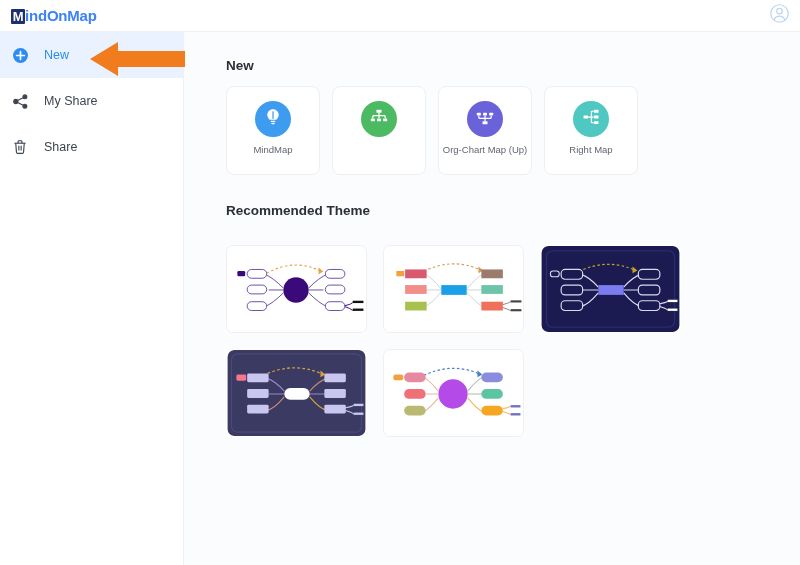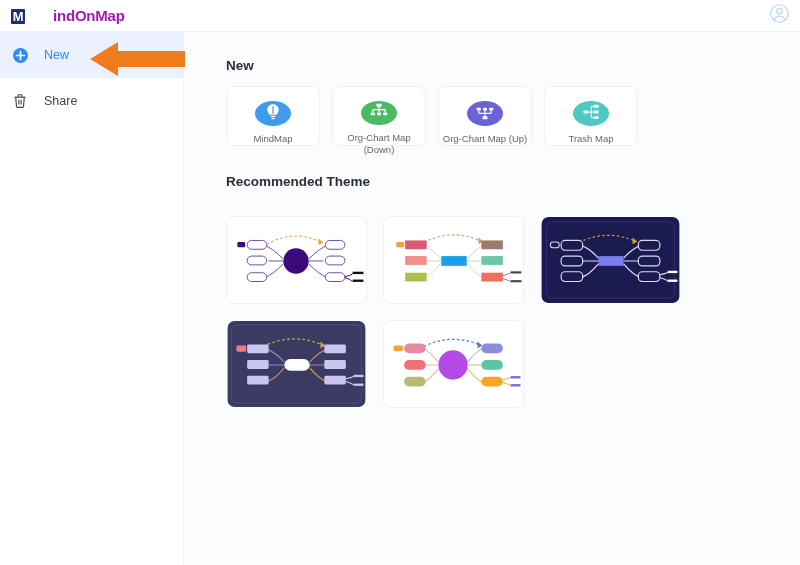--- a/index.html
+++ b/index.html
@@ -19,21 +19,21 @@
     display: flex; align-items: center; justify-content: space-between;
     padding: 0 10px 0 11px;
   }
   .logo { display: flex; align-items: baseline; font-size: 15px; font-weight: bold; letter-spacing: -.2px; }
   .logo-badge {
     display: inline-flex; align-items: center; justify-content: center;
     width: 14px; height: 15px; background: #1d2f6f; color: #fff;
     font-size: 13px; font-weight: bold; border-radius: 1px; margin-right: 0px;
     line-height: 1;
   }
-  .logo-rest { color: #a21caf; font-size: 15px; font-weight: bold; margin-left: 28px; }
+  .logo-rest { color: #3b82f6; font-size: 15px; font-weight: bold; }
   .avatar-btn { width: 22px; height: 22px; display: flex; align-items: center; justify-content: center; }
 
   
   .body { flex: 1; display: flex; min-height: 0; }
 
   
   .sidebar {
     width: 184px; min-width: 184px;
     background: #ffffff;
     border-right: 1px solid #eef0f4;
@@ -56,21 +56,21 @@
     overflow: hidden;
   }
   .section-title {
     font-size: 13.5px; font-weight: bold; color: #2b2f38;
     margin-bottom: 13px;
   }
   .section-title.theme-title { margin-top: 28px; margin-bottom: 27px; }
 
   .card-grid { display: flex; flex-wrap: wrap; gap: 12px; max-width: 560px; }
   .tcard {
-    width: 94px; height: 60px;
+    width: 94px; height: 89px;
     background: #ffffff;
     border: 1px solid #edeff3;
     border-radius: 8px;
     display: flex; flex-direction: column; align-items: center;
     padding-top: 14px;
   }
   .tcard-icon {
     width: 36px; height: 36px; border-radius: 50%;
     display: flex; align-items: center; justify-content: center;
     margin-bottom: 7px;
@@ -129,20 +129,31 @@
         <span class="nav-ico">
           <svg width="17" height="17" viewBox="0 0 24 24">
             <circle cx="12" cy="12" r="10.5" fill="#2d8cf0"></circle>
             <path d="M12 6.6v10.8M6.6 12h10.8" stroke="#ffffff" stroke-width="2.4" stroke-linecap="round"></path>
           </svg>
         </span>
         <span class="nav-label">New</span>
       </div>
 
 
+      <div class="nav-item">
+        <span class="nav-ico">
+          <svg width="17" height="17" viewBox="0 0 24 24" fill="none" stroke="#3e4551" stroke-width="1.7">
+            <circle cx="18.2" cy="5.4" r="2.7" fill="#3e4551"></circle>
+            <circle cx="5.4" cy="12" r="2.9" fill="#3e4551"></circle>
+            <circle cx="18.2" cy="18.6" r="2.7" fill="#3e4551"></circle>
+            <path d="M15.8 6.8 7.9 10.6M7.9 13.4l7.9 3.8"></path>
+          </svg>
+        </span>
+        <span class="nav-label">My Share</span>
+      </div>
 
       <div class="nav-item">
         <span class="nav-ico">
           <svg width="16" height="16" viewBox="0 0 24 24" fill="none" stroke="#3e4551" stroke-width="1.7">
             <path d="M3.6 6.3h16.8"></path>
             <path d="M5.6 6.3 6.7 20c.05.9.8 1.6 1.7 1.6h7.2c.9 0 1.65-.7 1.7-1.6l1.1-13.7"></path>
             <path d="M9.2 6.3V3.7c0-.6.5-1.1 1.1-1.1h3.4c.6 0 1.1.5 1.1 1.1v2.6"></path>
             <path d="M10.3 10.3v7M13.7 10.3v7"></path>
           </svg>
         </span>
@@ -176,21 +187,20 @@
             <span>
               <svg width="20" height="20" viewBox="0 0 24 24" fill="#ffffff" stroke="#ffffff" stroke-width="1.5">
                 <rect x="9" y="3.2" width="6" height="3.6" rx=".6" stroke="none"></rect>
                 <path d="M12 6.8v3.4M4.6 10.4h14.8M4.6 10.4v3.1M12 10.4v3.1M19.4 10.4v3.1" fill="none"></path>
                 <rect x="2.2" y="13.8" width="4.8" height="3.4" rx=".6" stroke="none"></rect>
                 <rect x="9.6" y="13.8" width="4.8" height="3.4" rx=".6" stroke="none"></rect>
                 <rect x="17" y="13.8" width="4.8" height="3.4" rx=".6" stroke="none"></rect>
               </svg>
             </span>
           </div>
-          <div class="tcard-label">Org-Chart Map (Down)</div>
         </div>
 
         <div class="tcard">
           <div class="tcard-icon" style="background:#6a62d8">
             <span>
               <svg width="20" height="20" viewBox="0 0 24 24" fill="#ffffff" stroke="#ffffff" stroke-width="1.5">
                 <rect x="9" y="17.2" width="6" height="3.6" rx=".6" stroke="none"></rect>
                 <path d="M12 17.2v-3.4M4.6 13.6h14.8M4.6 13.6v-3.1M12 13.6v-3.1M19.4 13.6v-3.1" fill="none"></path>
                 <rect x="2.2" y="6.8" width="4.8" height="3.4" rx=".6" stroke="none"></rect>
                 <rect x="9.6" y="6.8" width="4.8" height="3.4" rx=".6" stroke="none"></rect>
@@ -207,21 +217,21 @@
             <span>
               <svg width="20" height="20" viewBox="0 0 24 24" fill="#ffffff" stroke="#ffffff" stroke-width="1.5">
                 <rect x="3" y="10.1" width="5.4" height="3.8" rx=".6" stroke="none"></rect>
                 <path d="M8.4 12h4.1M12.5 5.2v13.6M12.5 5.2H15M12.5 12H15M12.5 18.8H15" fill="none"></path>
                 <rect x="15.4" y="3.4" width="5.6" height="3.5" rx=".6" stroke="none"></rect>
                 <rect x="15.4" y="10.2" width="5.6" height="3.5" rx=".6" stroke="none"></rect>
                 <rect x="15.4" y="17" width="5.6" height="3.5" rx=".6" stroke="none"></rect>
               </svg>
             </span>
           </div>
-          <div class="tcard-label">Trash Map</div>
+          <div class="tcard-label">Right Map</div>
         </div>
 
 
 
       </div>
 
       <div class="section-title theme-title">Recommended Theme</div>
 
       <div class="theme-grid">
 

